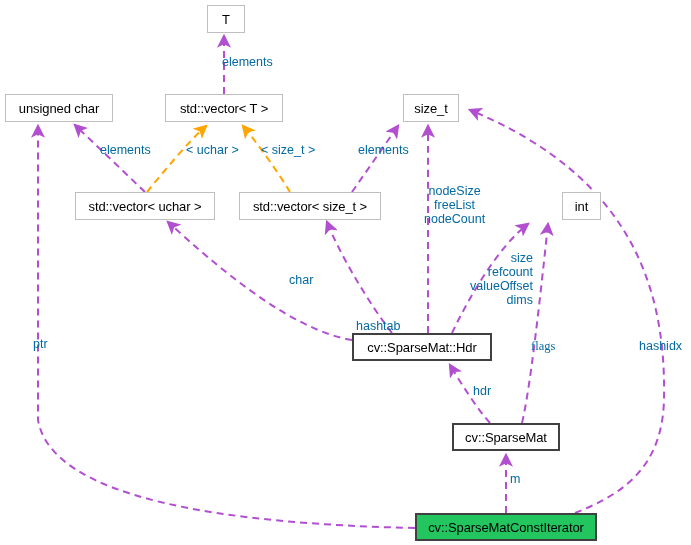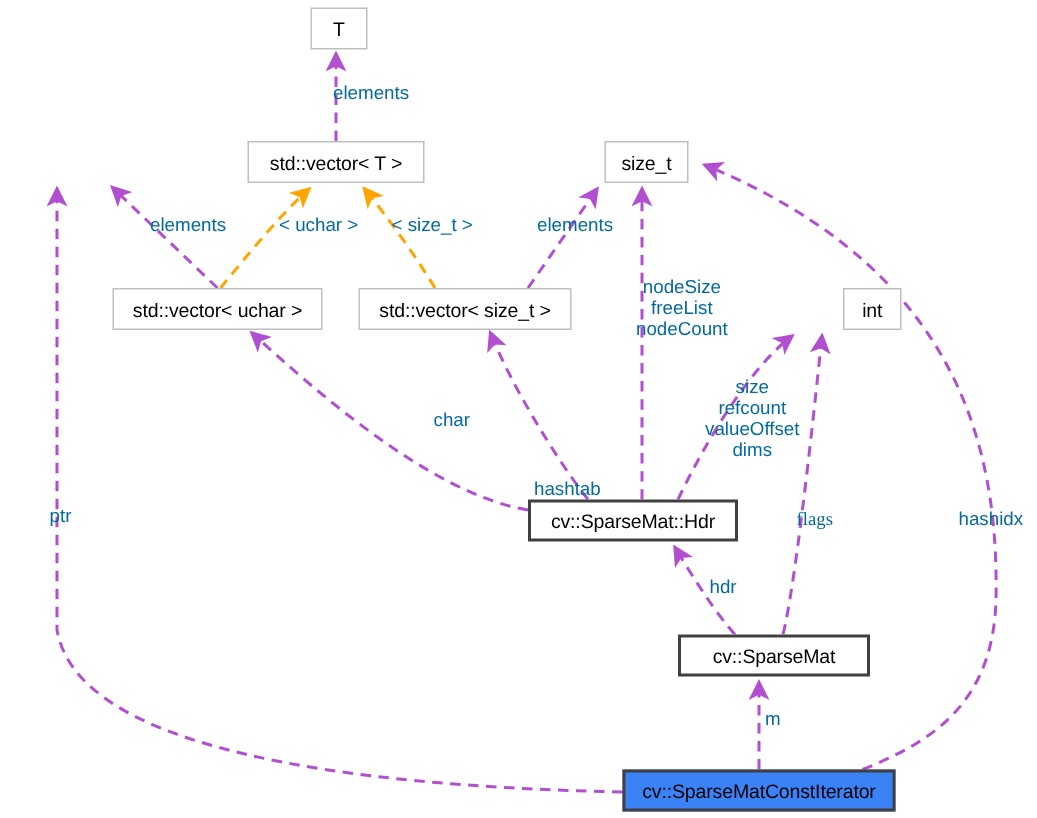--- a/index.html
+++ b/index.html
@@ -36,21 +36,21 @@
     font-size: 13px;
     color: #000000;
     white-space: nowrap;
     letter-spacing: -0.1px;
   }
   .node-box.strong {
     border: 2px solid #404040;
   }
   .node-box.current {
     border: 2px solid #404040;
-    background: #3b82f6;
+    background: #22c55e;
   }
   .edge-label {
     position: absolute;
     font-family: "Liberation Sans", sans-serif;
     font-size: 12.5px;
     color: #0369a1;
     white-space: pre;
     line-height: 14px;
     background: transparent;
   }
@@ -89,20 +89,23 @@
     <g class="template-edges" fill="none" stroke="#ffa500" stroke-width="2" stroke-dasharray="7,5" marker-end="url(#arrow-orange)">
       <path d="M 147,192 C 165,170 188,142 206,126"></path>
       <path d="M 290,192 C 278,172 258,144 243,126"></path>
     </g>
   </svg>
 
   <div class="node-box" style="left:207px; top:5px; width:38px; height:28px;">
     <span>T</span>
   </div>
 
+  <div class="node-box" style="left:5px; top:94px; width:108px; height:28px;">
+    <span>unsigned char</span>
+  </div>
 
   <div class="node-box" style="left:165px; top:94px; width:118px; height:28px;">
     <span>std::vector&lt; T &gt;</span>
   </div>
 
   <div class="node-box" style="left:403px; top:94px; width:56px; height:28px;">
     <span>size_t</span>
   </div>
 
   <div class="node-box" style="left:239px; top:192px; width:142px; height:28px;">
@@ -114,21 +117,21 @@
   </div>
 
   <div class="node-box" style="left:530px; top:192px; width:39px; height:28px;margin-left:32px;">
     <span>int</span>
   </div>
 
   <div class="node-box strong" style="left:352px; top:333px; width:140px; height:28px;">
     <span>cv::SparseMat::Hdr</span>
   </div>
 
-  <div class="node-box strong" style="left:452px; top:423px; width:128px; height:28px;align-items:center;">
+  <div class="node-box strong" style="left:452px; top:423px; width:108px; height:28px;align-items:center;">
     <span>cv::SparseMat</span>
   </div>
 
   <div class="node-box current" style="left:415px; top:513px; width:182px; height:28px;">
     <span>cv::SparseMatConstIterator</span>
   </div>
 
   <div class="edge-label" style="left:222px; top:55px;">elements</div>
 
   <div class="edge-label" style="left:100px; top:143px;">elements</div>
@@ -136,21 +139,21 @@
   <div class="edge-label" style="left:186px; top:143px;">&lt; uchar &gt;</div>
 
   <div class="edge-label" style="left:261px; top:143px;">&lt; size_t &gt;</div>
 
   <div class="edge-label" style="left:358px; top:143px;">elements</div>
 
   <div class="edge-label center" style="left: 424px; top: 184px; white-space: pre;">nodeSize
 freeList
 nodeCount</div>
 
-  <div class="edge-label center" style="left: 470px; top: 251px; white-space: pre;">size
+  <div class="edge-label center" style="left: 470px; top: 251px; white-space: pre; text-align: right;">size
 refcount
 valueOffset
 dims</div>
 
   <div class="edge-label" style="left:289px; top:273px;">char</div>
 
   <div class="edge-label" style="left:356px; top:273px;margin-top:46px;">hashtab</div>
 
   <div class="edge-label" style="left:33px; top:337px;">ptr</div>
 

